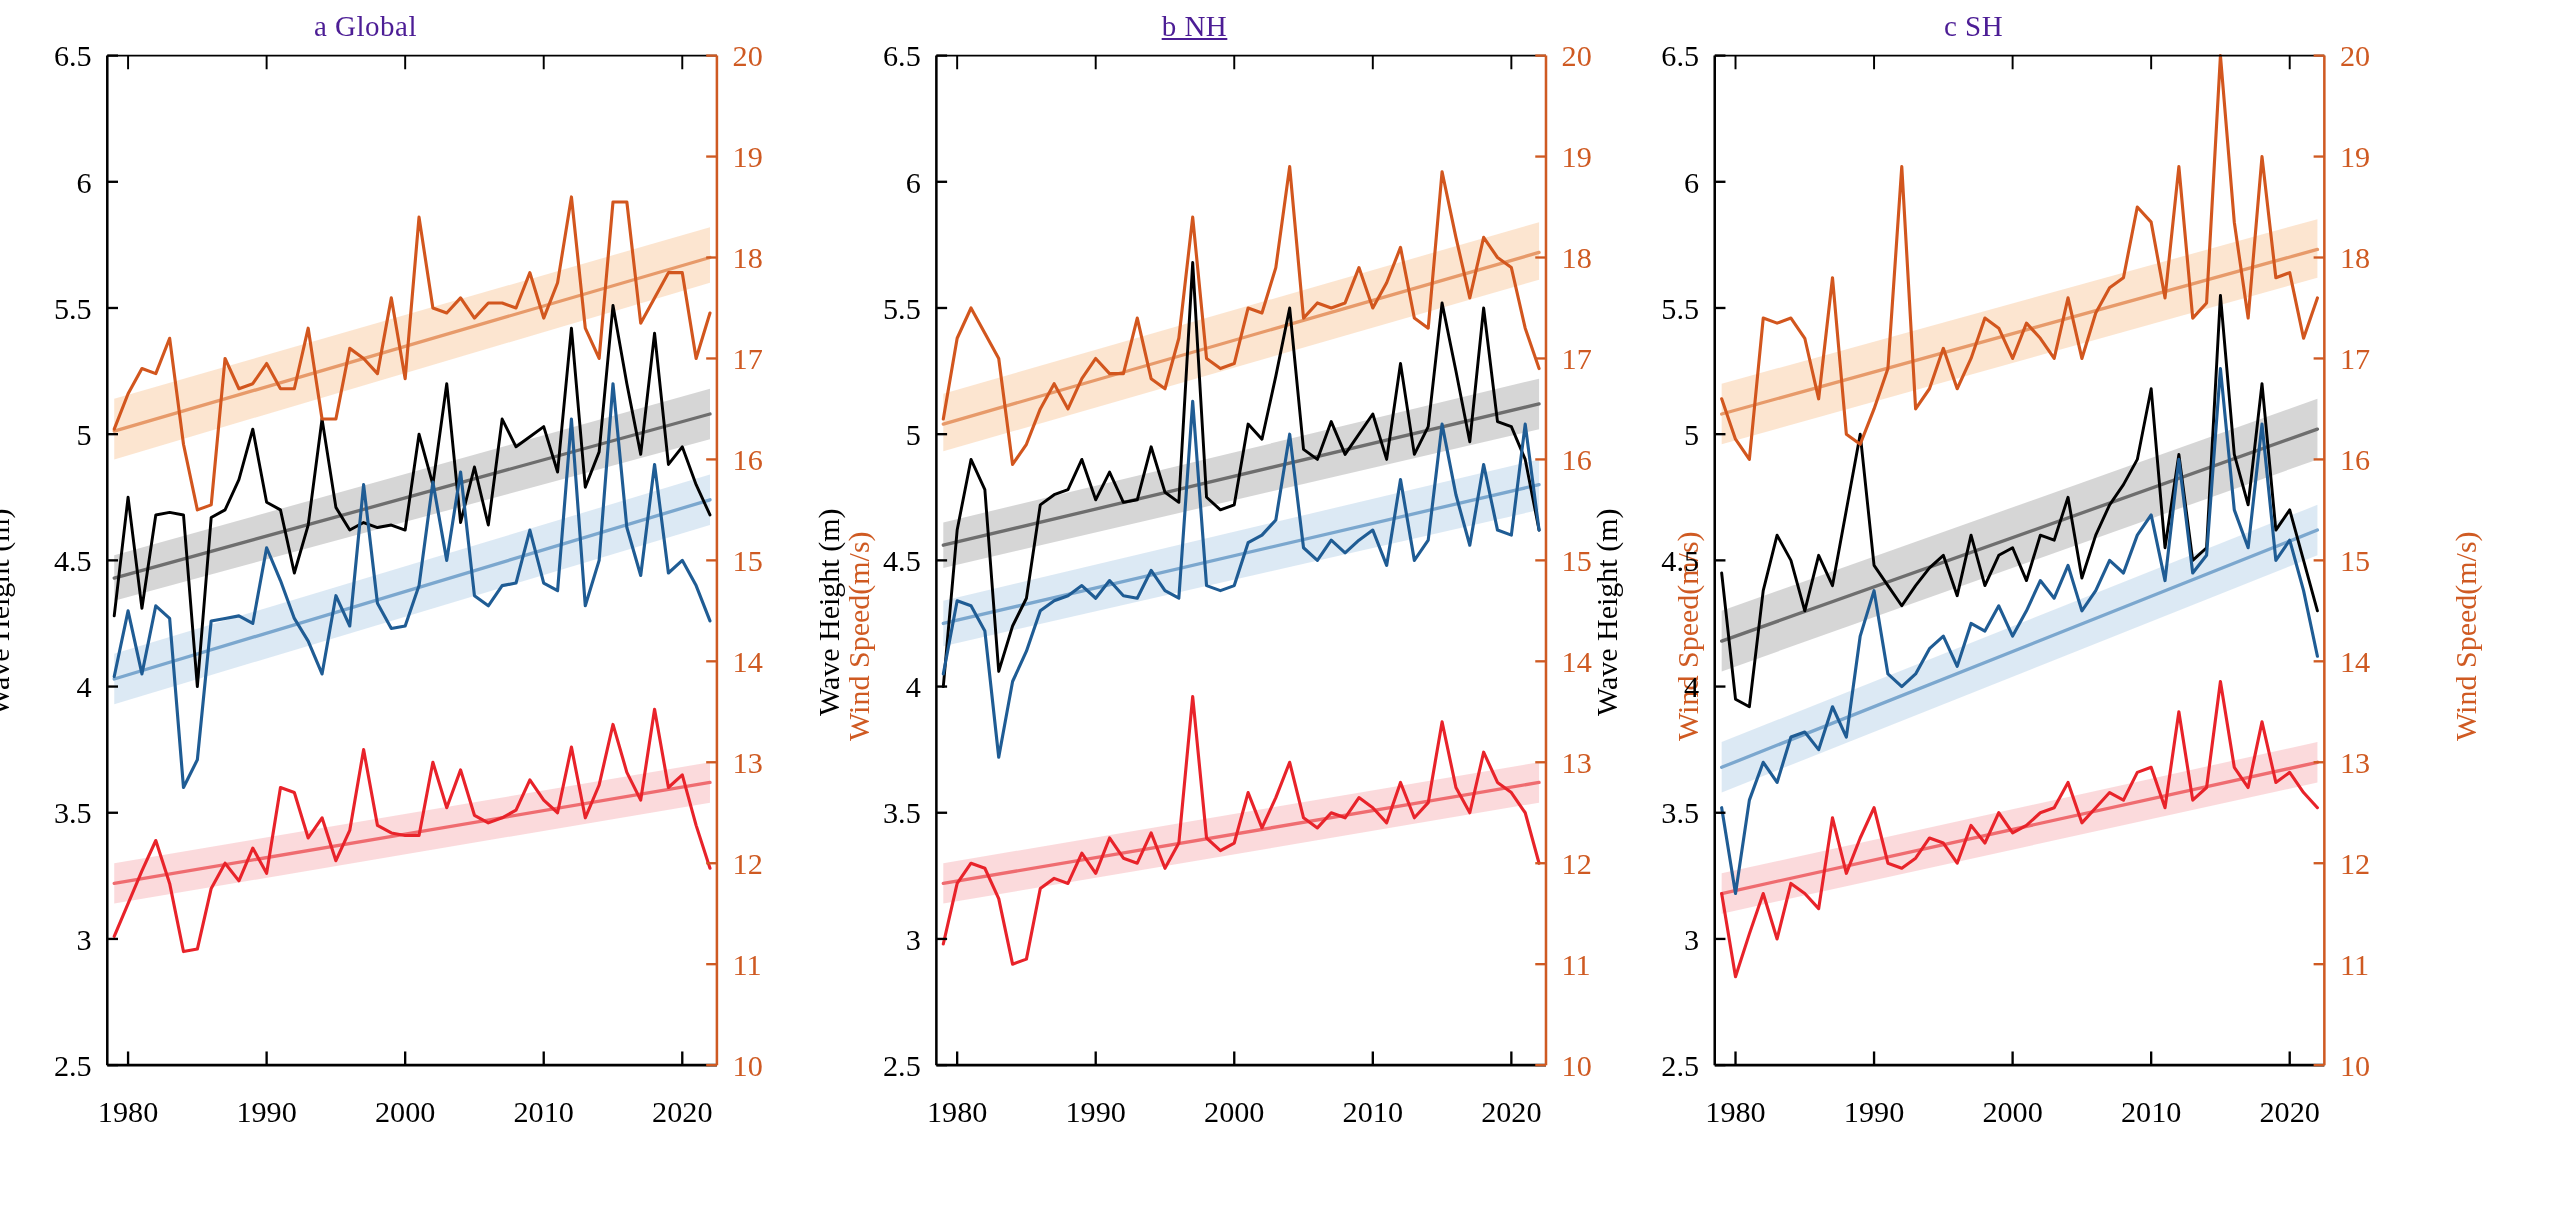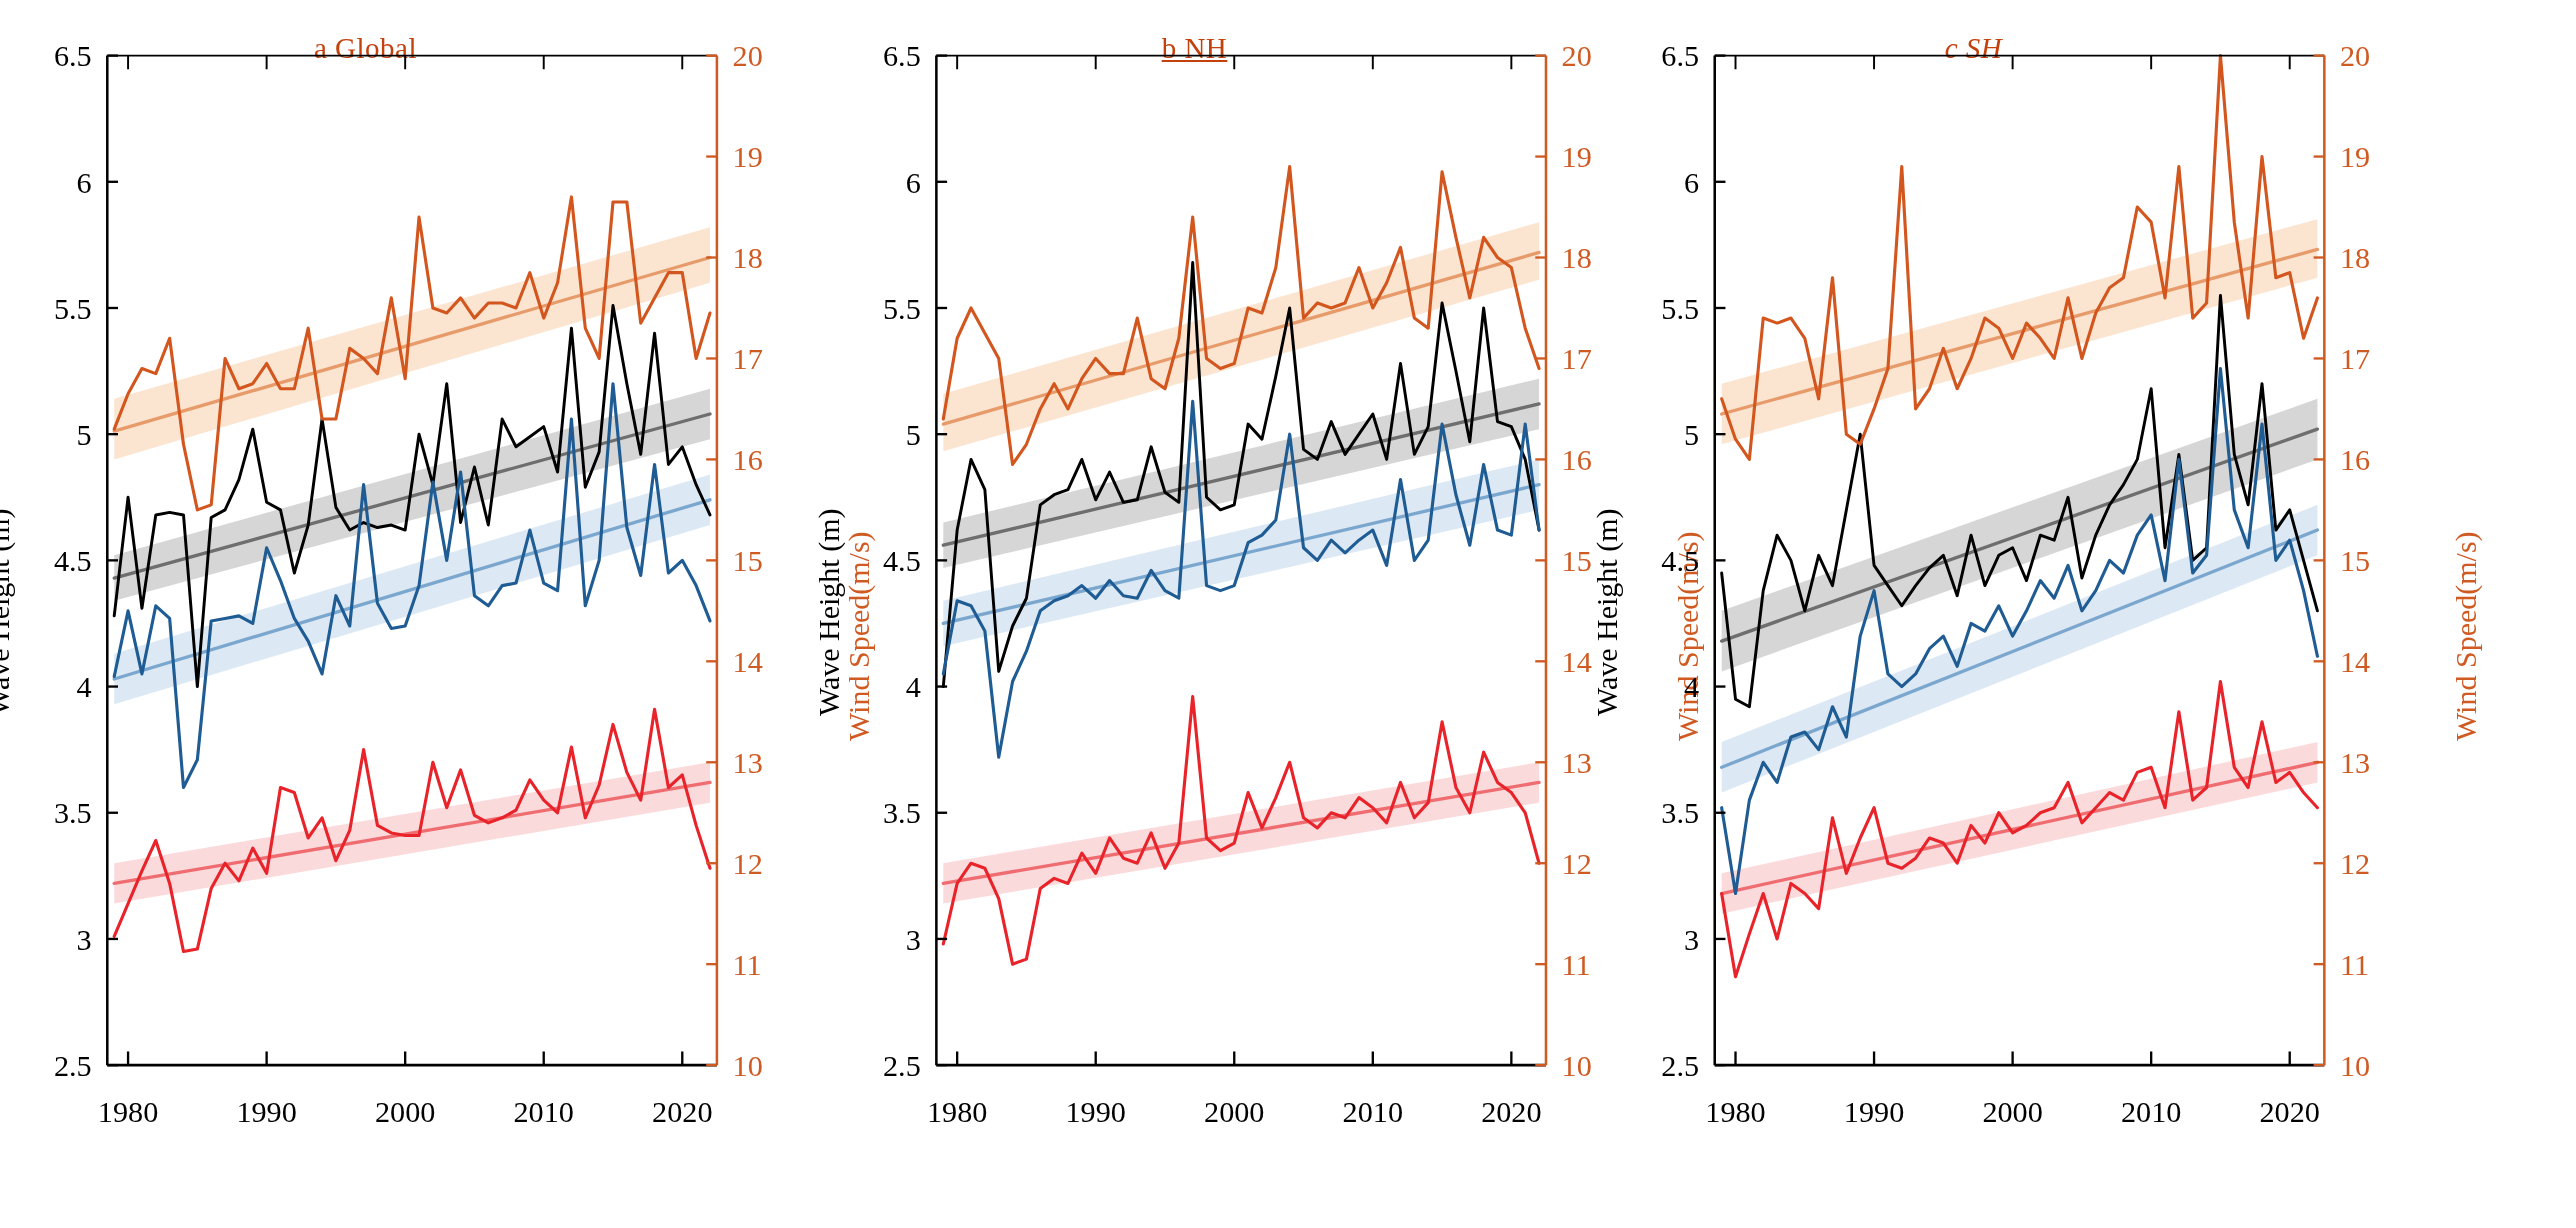--- a/index.html
+++ b/index.html
@@ -1,22 +1,22 @@
 <!DOCTYPE html>
 <html><head>
 <meta charset="utf-8">
 <style>
   html,body{margin:0;padding:0;background:#ffffff;}
   body{width:2576px;height:1229px;overflow:hidden;font-family:"Liberation Serif",serif;}
   #figure{position:relative;width:2576px;height:1229px;background:#fff;}
   .panel{position:absolute;top:0;height:1229px;}
   .panel-title{
     position:absolute;width:100%;text-align:center;
-    font-family:"Liberation Serif",serif;font-size:29px;color:#c2410c;
-    top:32px;letter-spacing:0.5px;white-space:nowrap;
+    font-family:"Liberation Serif",serif;font-size:29px;color:#4c1d95;
+    top:10px;letter-spacing:0.5px;white-space:nowrap;
   }
   .plotsvg{position:absolute;left:0;top:0;}
   .ylabel-left{
     position:absolute;
     font-family:"Liberation Serif",serif;font-size:30px;color:#000;
     transform-origin:0 0;transform:rotate(-90deg);white-space:nowrap;
   }
   .ylabel-right{
     position:absolute;
     font-family:"Liberation Serif",serif;font-size:30px;color:#cf5a22;
@@ -180,21 +180,21 @@
         <text x="1265.3977272727273" y="1150" class="tick-x">2000</text>
         <line x1="1407.4431818181818" y1="1092" x2="1407.4431818181818" y2="1078" stroke="#000000" stroke-width="2.4"></line>
         <line x1="1407.4431818181818" y1="57" x2="1407.4431818181818" y2="71" stroke="#000000" stroke-width="2.0"></line>
         <text x="1407.4431818181818" y="1150" class="tick-x">2010</text>
         <line x1="1549.4886363636365" y1="1092" x2="1549.4886363636365" y2="1078" stroke="#000000" stroke-width="2.4"></line>
         <line x1="1549.4886363636365" y1="57" x2="1549.4886363636365" y2="71" stroke="#000000" stroke-width="2.0"></line>
         <text x="1549.4886363636365" y="1150" class="tick-x">2020</text>
       </svg>
     </div>
     <div class="panel" style="left: 0px;">
-      <div class="panel-title" style="left: 1681px; width: 585px; font-style: italic;">c SH</div>
+      <div class="panel-title" style="left: 1681px; width: 585px;">c SH</div>
       <div class="ylabel-left" style="left: 1590px; top: 716px;">Wave Height (m)</div>
       <div class="ylabel-right" style="left: 2449px; top: 741px;">Wind Speed(m/s)</div>
       <svg width="2576" height="1229" class="plotsvg" viewBox="0 0 2641 1260">
         <polygon points="1765.1022727272727,626.25 2375.897727272727,408.9000000000001 2375.897727272727,470.9999999999999 1765.1022727272727,688.3500000000001" fill="#cfcfcf" stroke="none" fill-opacity="0.85"></polygon>
         <line x1="1765.1022727272727" y1="657.3000000000001" x2="2375.897727272727" y2="439.95000000000016" stroke="#6e6e6e" stroke-width="3.4" stroke-linecap="round"></line>
         <polygon points="1765.1022727272727,760.8000000000001 2375.897727272727,517.575 2375.897727272727,569.3250000000002 1765.1022727272727,812.55" fill="#d6e5f2" stroke="none" fill-opacity="0.85"></polygon>
         <line x1="1765.1022727272727" y1="786.675" x2="2375.897727272727" y2="543.4499999999999" stroke="#7ba7ce" stroke-width="3.4" stroke-linecap="round"></line>
         <polygon points="1765.1022727272727,895.35 2375.897727272727,760.8000000000001 2375.897727272727,802.2 1765.1022727272727,936.75" fill="#fad4d6" stroke="none" fill-opacity="0.85"></polygon>
         <line x1="1765.1022727272727" y1="916.05" x2="2375.897727272727" y2="781.5" stroke="#ef6c70" stroke-width="3.4" stroke-linecap="round"></line>
         <polygon points="1765.1022727272727,393.375 2375.897727272727,224.6700000000002 2375.897727272727,284.69999999999993 1765.1022727272727,455.47500000000014" fill="#fbe0c8" stroke="none" fill-opacity="0.85"></polygon>

